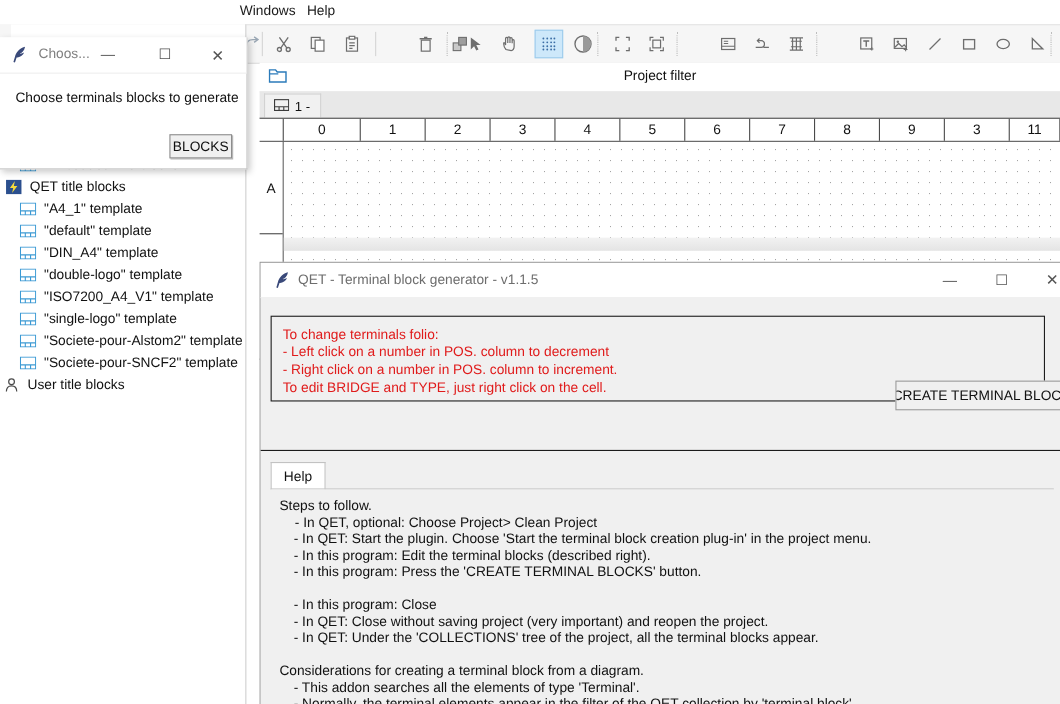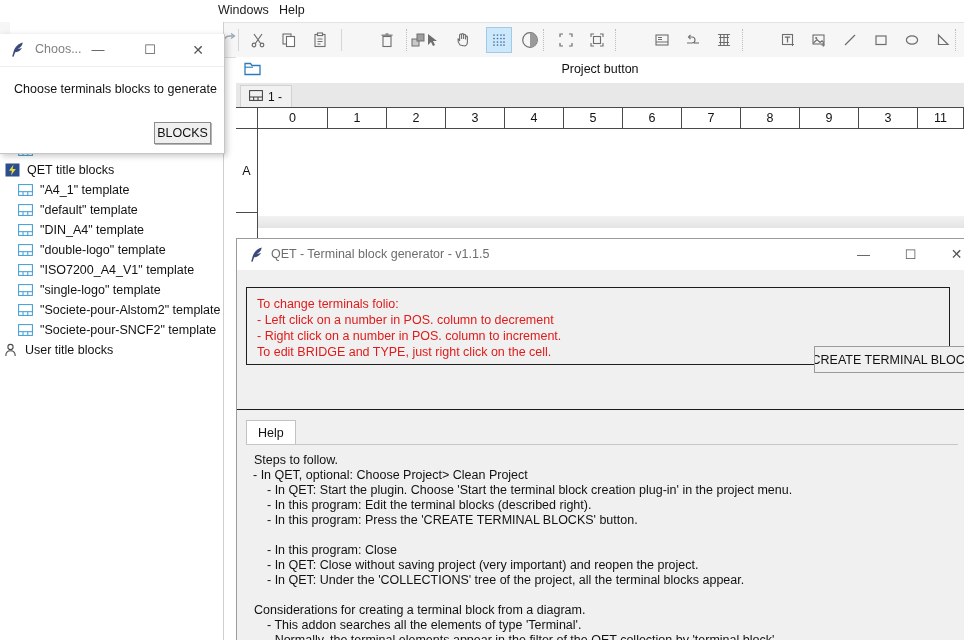--- a/index.html
+++ b/index.html
@@ -350,21 +350,21 @@
       <div class="tb-sep" style="left:955px"></div>
     </div>
 
     <div class="doc-header">
       <span class="doc-folder">
         <svg width="17" height="15" viewBox="0 0 17 15">
             <path d="M1 2.5h5.5l1.5 2H16v9H1z" fill="none" stroke="#2b7bba" stroke-width="1.3"></path>
             <path d="M1 6.2h8" stroke="#2b7bba" stroke-width="1.1"></path>
           </svg>
       </span>
-      <span class="doc-title">Project button</span>
+      <span class="doc-title">Project filter</span>
     </div>
 
     <div class="tabstrip">
       <div class="tab-active">
         <span>
           <svg width="14" height="11" viewBox="0 0 14 11">
               <rect x="0.6" y="0.6" width="12.8" height="9.8" fill="none" stroke="#3a3a3a" stroke-width="1"></rect>
               <path d="M0.6 7h12.8M4.7 7v3.4M9 7v3.4" stroke="#3a3a3a" stroke-width="1"></path>
             </svg>
         </span>
@@ -565,21 +565,21 @@
 
       <div class="tbg-divider"></div>
 
       <div class="tabs-row">
         <div class="tab" style="left:0px">Help</div>
       </div>
       <div class="tab-underline"></div>
 
       <div class="help-pane">
         <div class="help-line" style="left:8px;top:8px">Steps to follow.</div>
-        <div class="help-line" style="left:7px;top:23px">- In QET, optional: Choose Project&gt; Clean Project</div>
+        <div class="help-line" style="left:22px;top:23px">- In QET, optional: Choose Project&gt; Clean Project</div>
         <div class="help-line" style="left:21px;top:38px">- In QET: Start the plugin. Choose 'Start the terminal block creation plug-in' in the project menu.</div>
         <div class="help-line" style="left:21px;top:53px">- In this program: Edit the terminal blocks (described right).</div>
         <div class="help-line" style="left:21px;top:68px">- In this program: Press the 'CREATE TERMINAL BLOCKS' button.</div>
         <div class="help-line" style="left:21px;top:98px">- In this program: Close</div>
         <div class="help-line" style="left:21px;top:113px">- In QET:  Close without saving project (very important) and reopen the project.</div>
         <div class="help-line" style="left:21px;top:128px">- In QET: Under the 'COLLECTIONS' tree of the project, all the terminal blocks appear.</div>
         <div class="help-line" style="left:8px;top:158px">Considerations for creating a terminal block from a diagram.</div>
         <div class="help-line" style="left:21px;top:173px">- This addon searches all the elements of type 'Terminal'.</div>
         <div class="help-line" style="left:21px;top:188px">- Normally, the terminal elements appear in the filter of the QET collection by 'terminal block'.</div>
 

